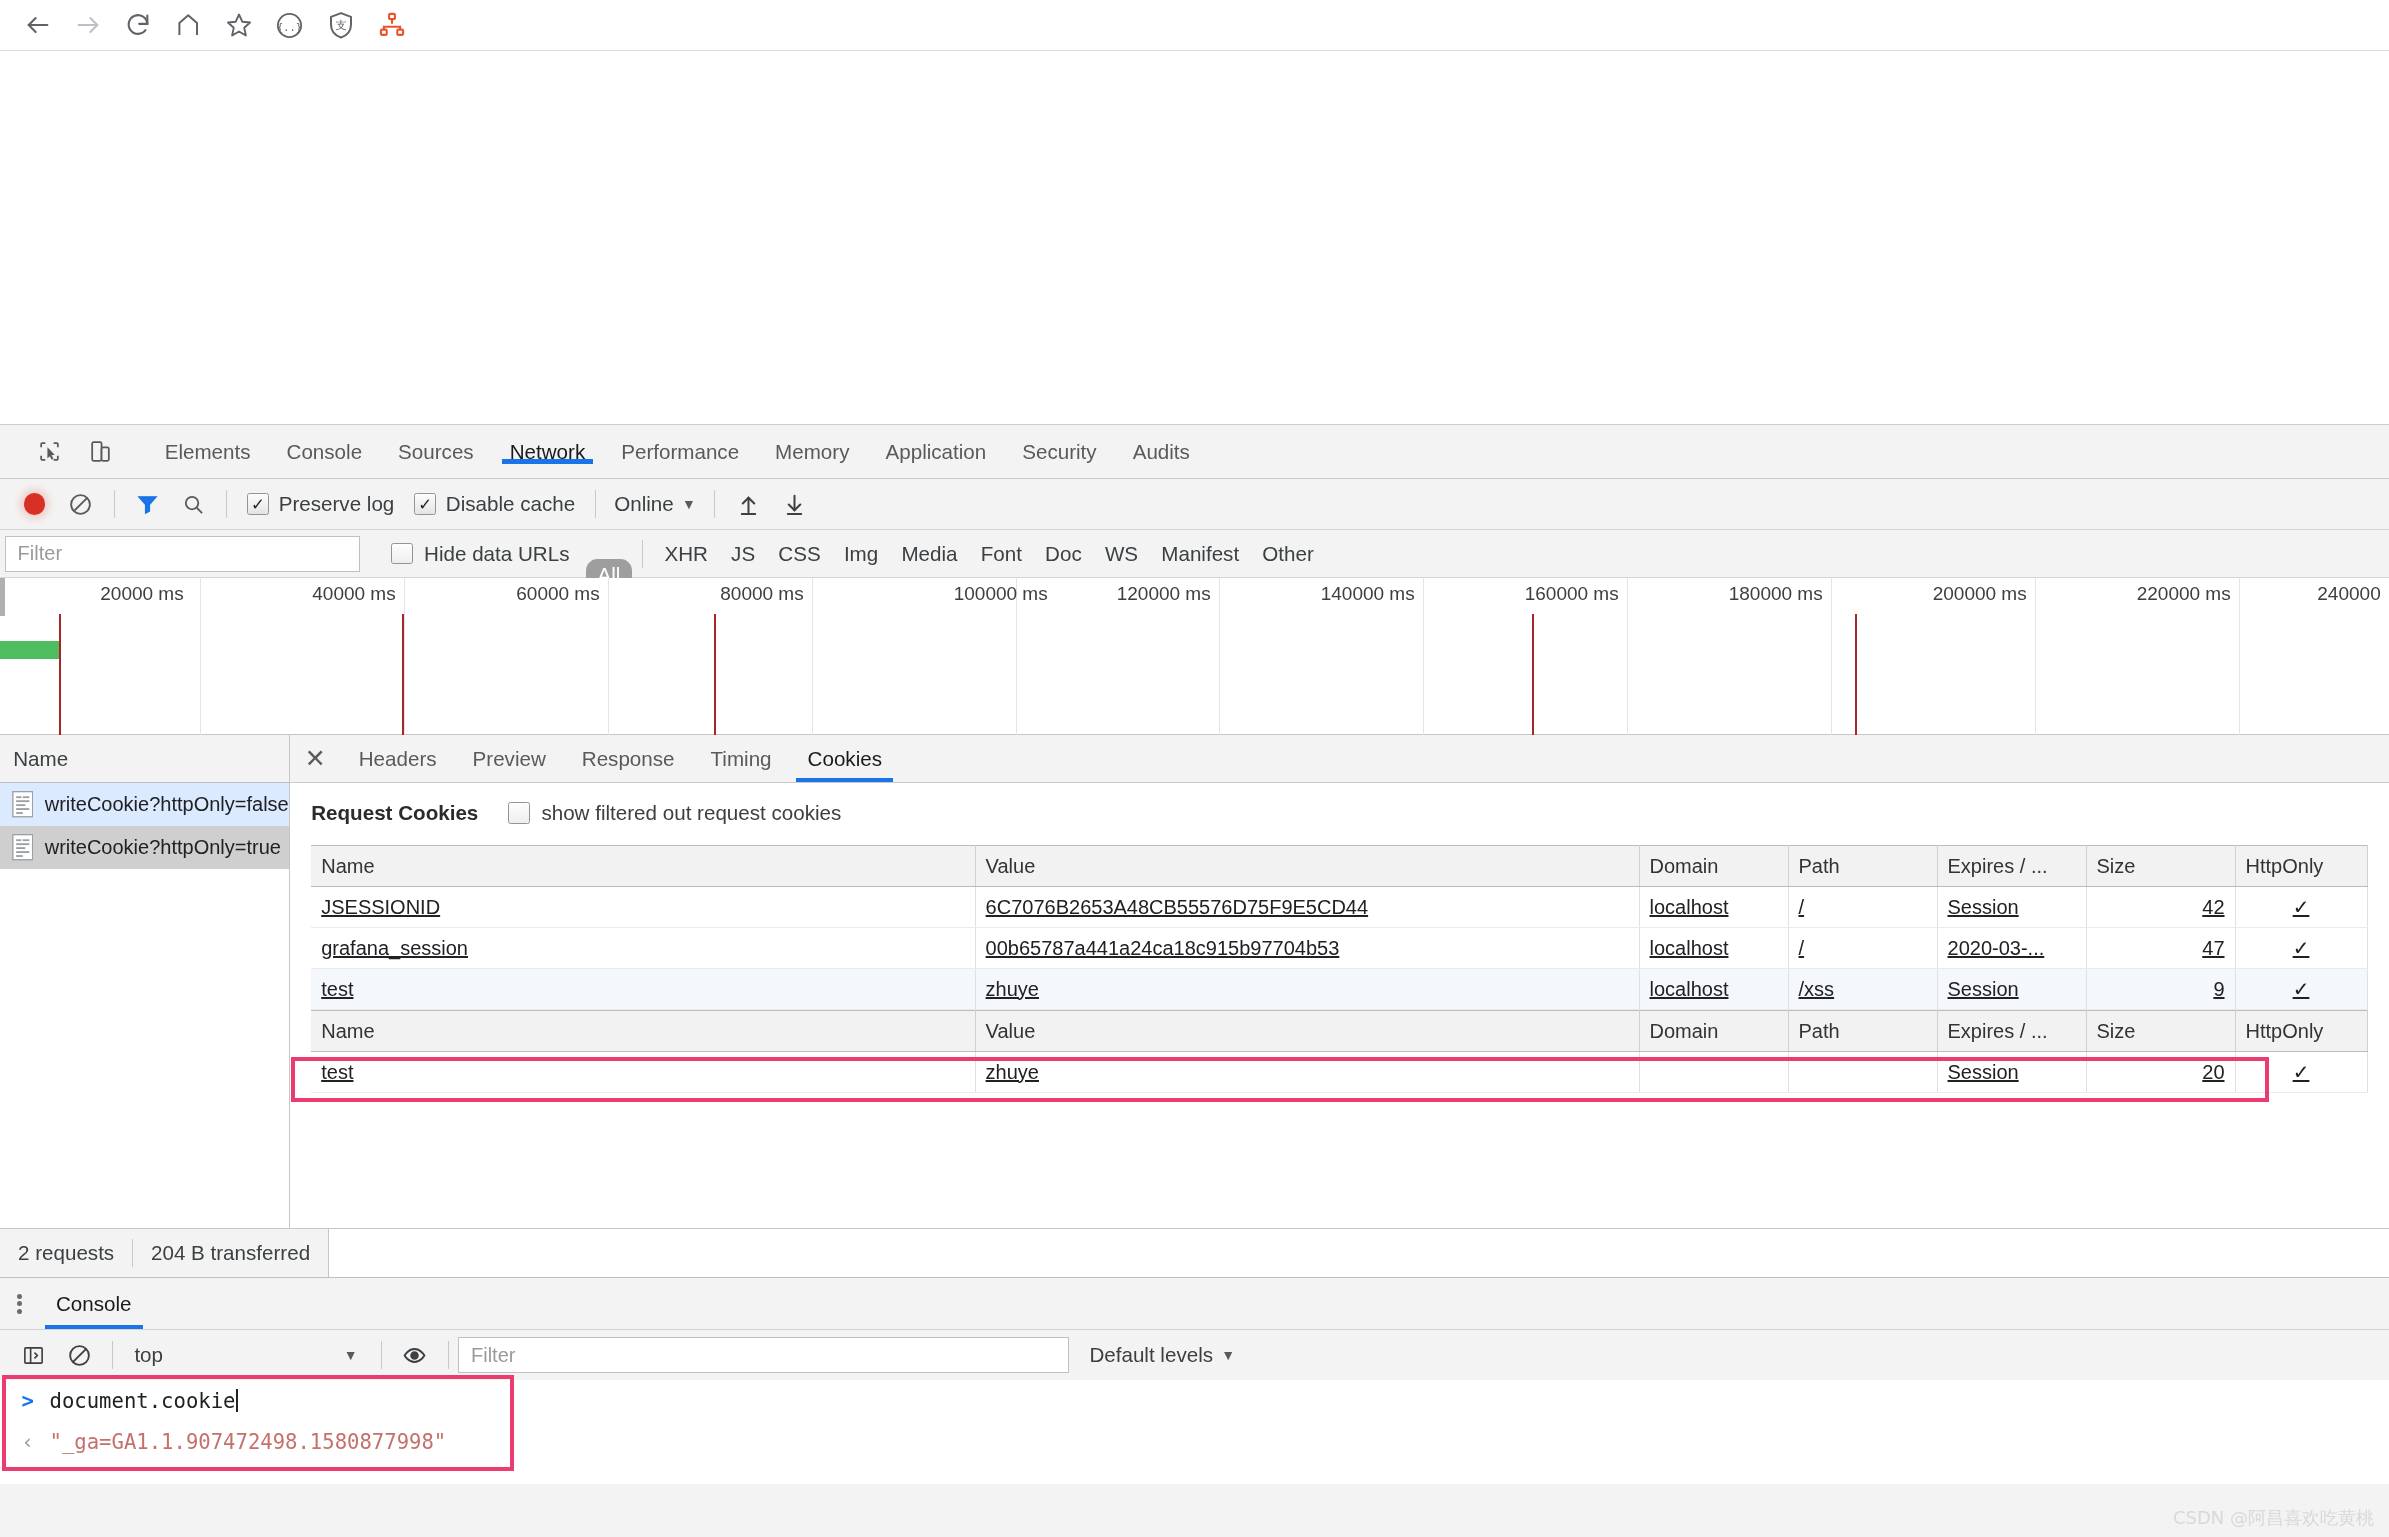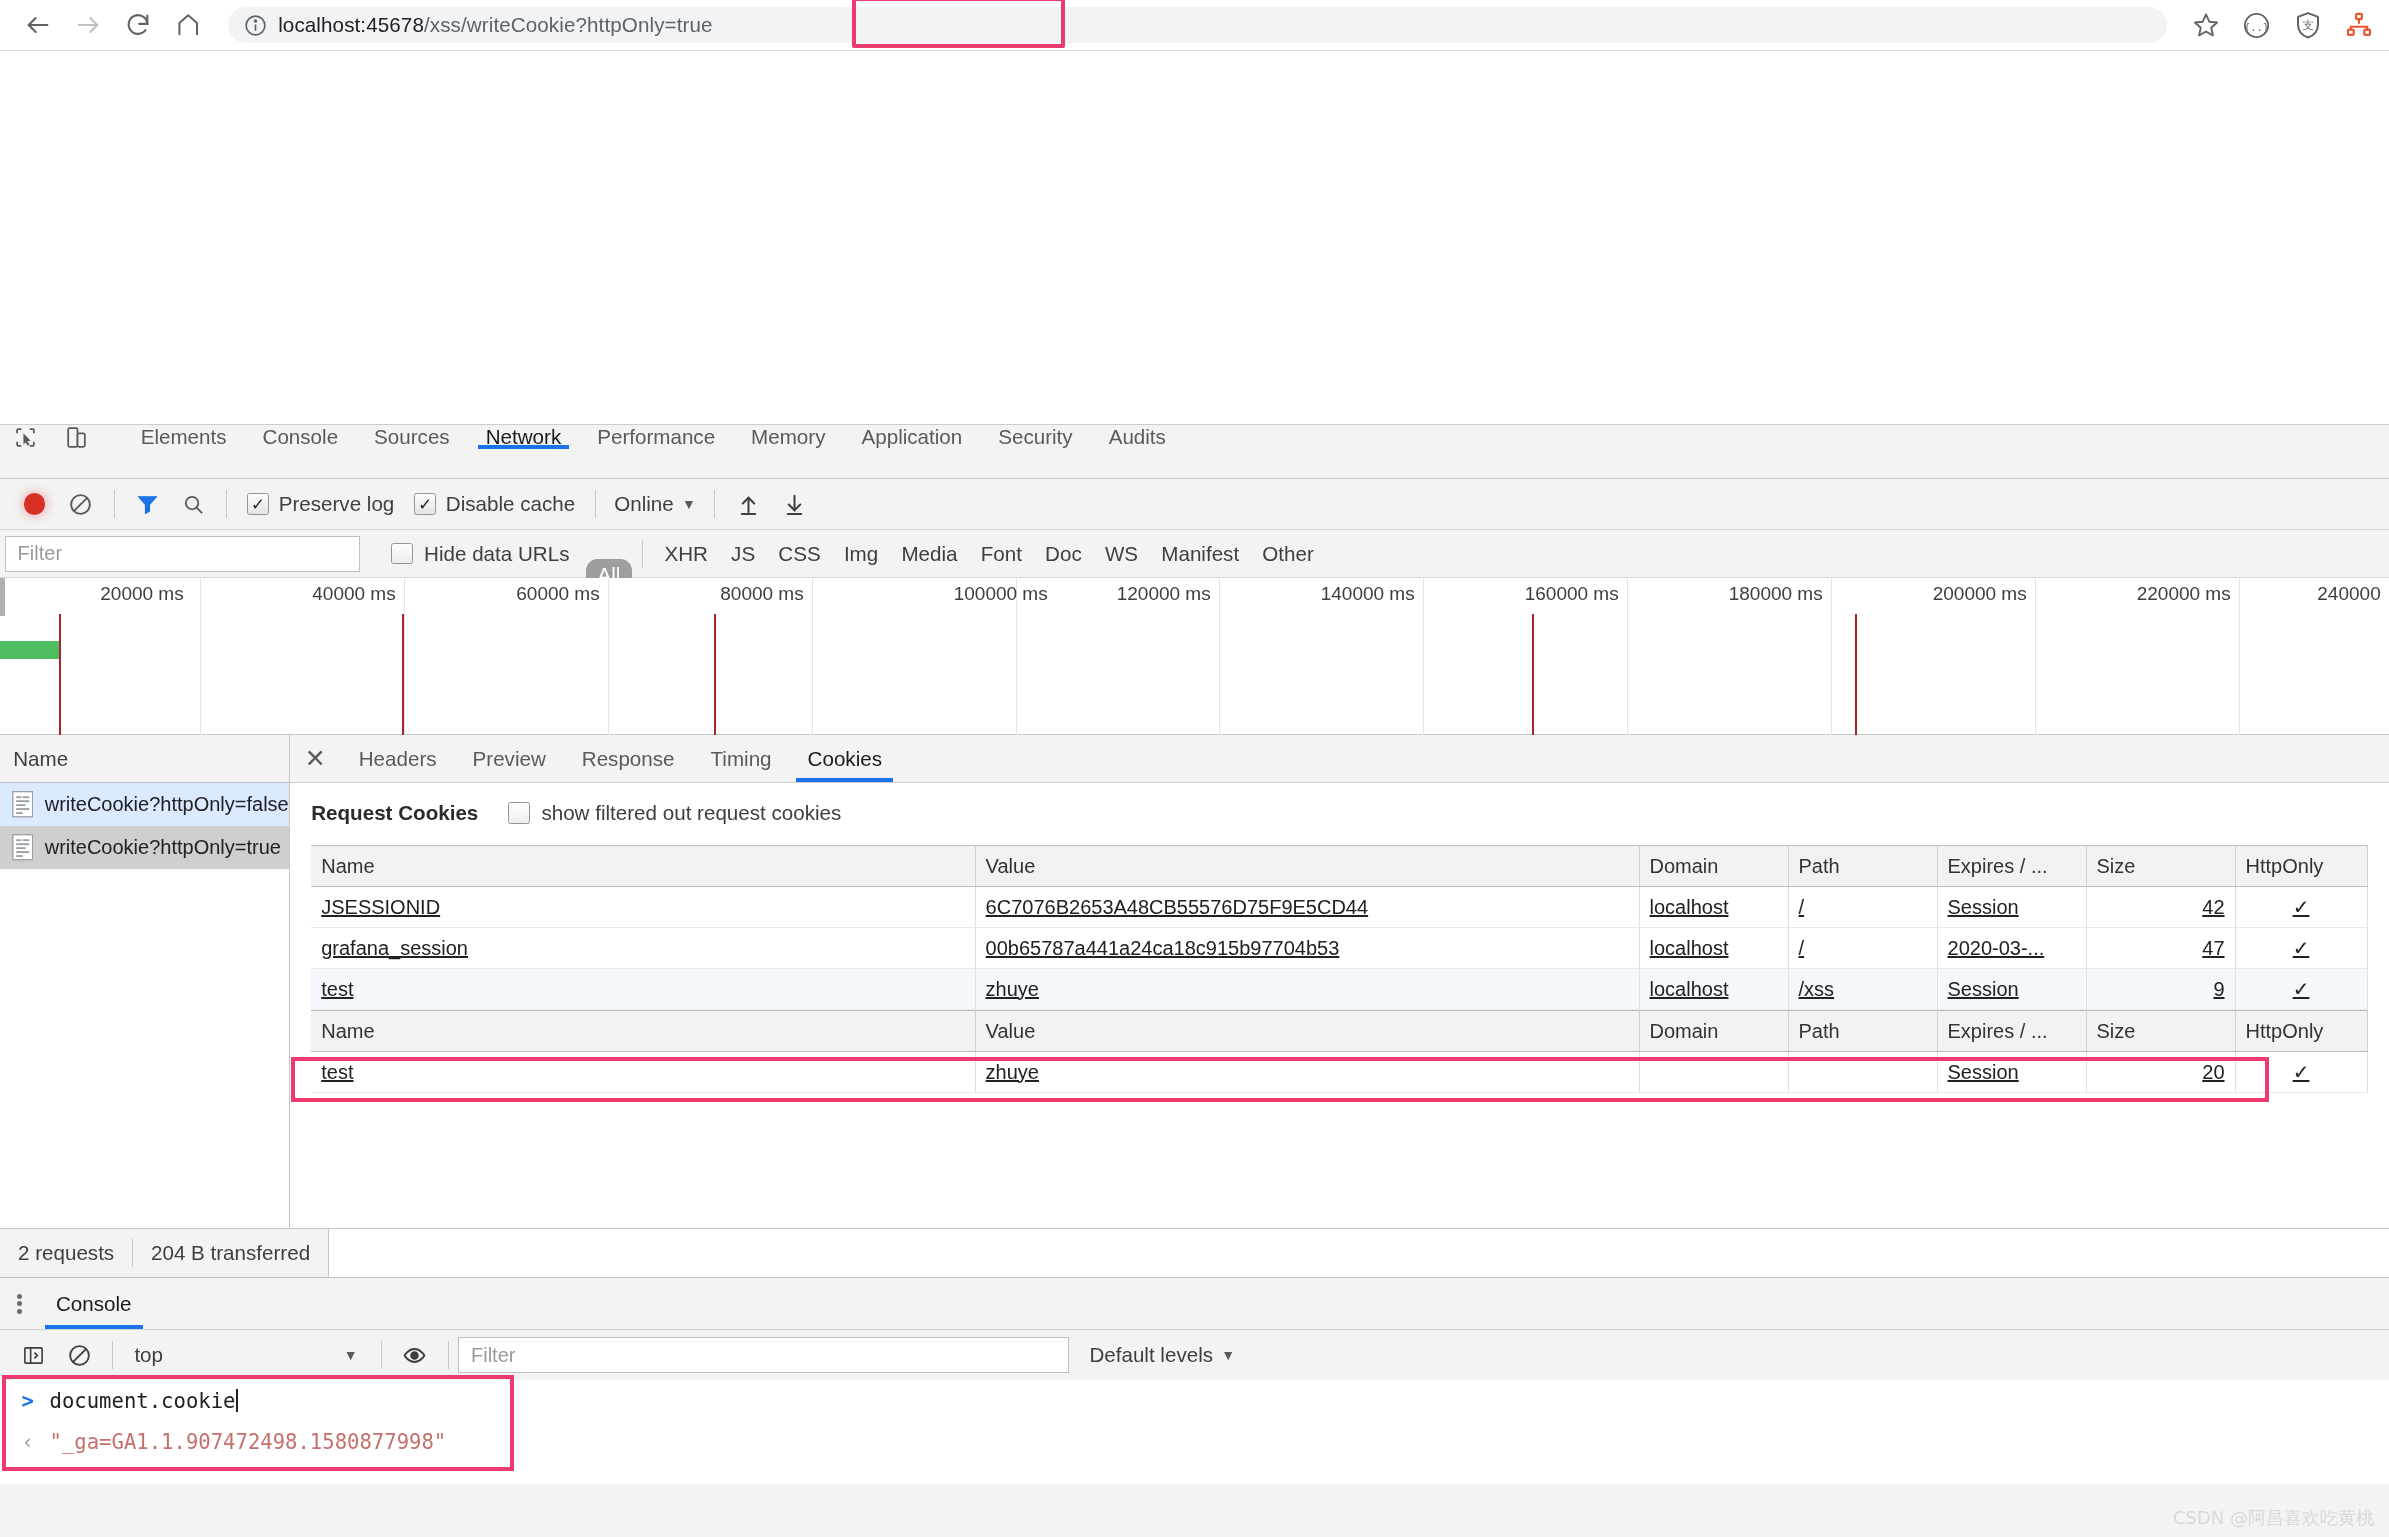--- a/index.html
+++ b/index.html
@@ -58,22 +58,22 @@
   }
 
   
   .devtools {
     position: absolute; left: 0; top: 424px; width: 2389px; height: 1113px;
     background: #f3f3f3; border-top: 0.8px solid #cdcdcd;
     font-size: 20px; color: #303942;
   }
 
   .dt-tabbar {
-    height: 54px; display: flex; align-items: flex-start;
-    border-bottom: 0.8px solid #cacaca; background: #f3f3f3;
+    height: 54px; display: flex; align-items: center;
+    border-bottom: 0.8px solid #cacaca; background: #f3f3f3; padding-left: 24px;
   }
   .dt-tool-icon { width: 51px; display: flex; align-items: center; justify-content: center; color: #5a5a5a; }
   .dt-sep { width: 0.8px; background: #c8c8c8; margin: 11.6px 11.6px 11.6px 8.3px; }
   .dt-tab {
     display: flex; align-items: center; padding: 0 18px;
     font-size: 20.6px; color: #5a5a5a; position: relative; white-space: nowrap;
   }
   .dt-tab.active { color: #1a1a1a; }
   .dt-tab.active::after {
     content: ""; position: absolute; left: 10px; right: 10px; bottom: 0; height: 4.1px; background: #1a73e8;
@@ -270,31 +270,20 @@
           <path d="M20 11a8 8 0 1 0-1.6 5.4"></path>
           <polyline points="20,4 20,11 13,11"></polyline>
         </svg>
     </div>
     <div class="nav-btn">
       <svg width="26.4" height="26.4" viewBox="0 0 24 24" fill="none" stroke="currentColor" stroke-width="1.8" stroke-linejoin="round">
           <path d="M4 21V10l8-7 8 7v11"></path>
         </svg>
     </div>
 
-    <div class="omnibox">
-      <div class="info-icon">
-        <svg width="25" height="25" viewBox="0 0 24 24" fill="none" stroke="currentColor" stroke-width="1.6">
-            <circle cx="12" cy="12" r="9"></circle>
-            <line x1="12" y1="11" x2="12" y2="17"></line>
-            <circle cx="12" cy="7.6" r="0.9" fill="currentColor"></circle>
-          </svg>
-      </div>
-      <div class="url-text"><span class="url-host">localhost:45678</span><span class="url-path">/xss/writeCookie</span><span class="url-query">?httpOnly=true</span></div>
-      <div class="hl-url"></div>
-    </div>
 
     <div class="omni-actions">
       <div class="omni-icon">
         <svg width="28" height="28" viewBox="0 0 24 24" fill="none" stroke="currentColor" stroke-width="1.6" stroke-linejoin="round">
             <polygon points="12,3 14.8,9.2 21.5,9.9 16.5,14.4 17.9,21 12,17.6 6.1,21 7.5,14.4 2.5,9.9 9.2,9.2"></polygon>
           </svg>
       </div>
       <div class="omni-icon">
         <svg width="31" height="31" viewBox="0 0 24 24" fill="none" stroke="currentColor" stroke-width="1.4">
             <circle cx="12" cy="12" r="9"></circle>

